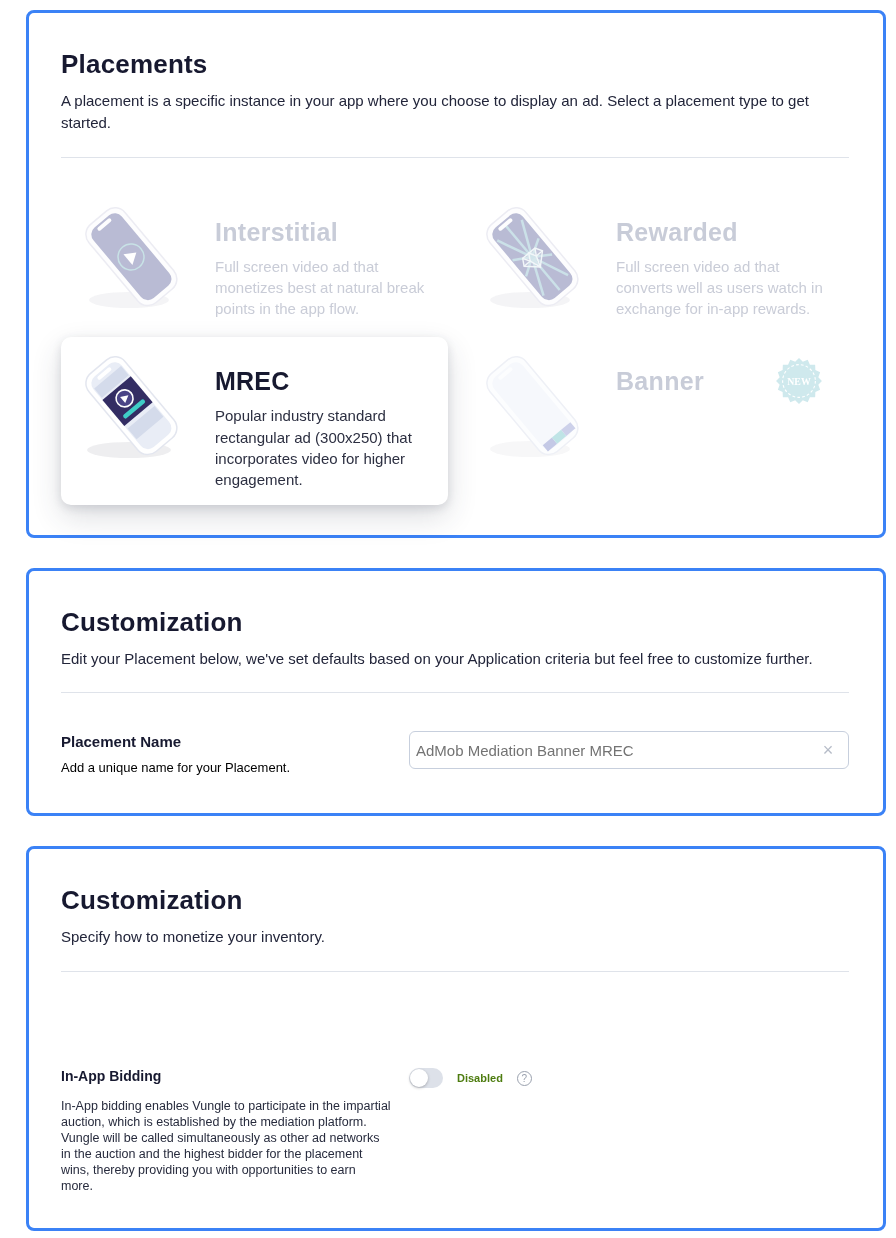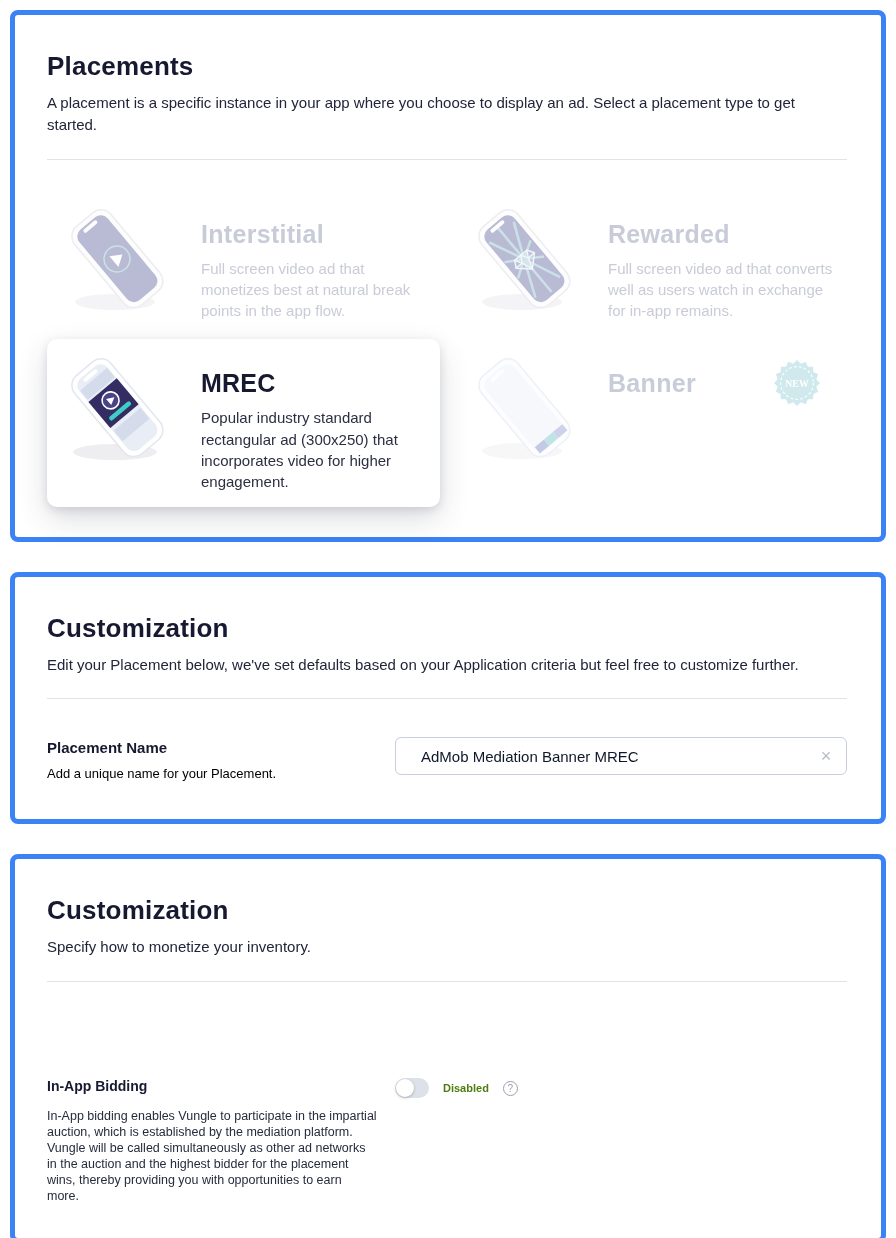--- a/index.html
+++ b/index.html
@@ -8,23 +8,24 @@
     font-family:"Liberation Sans","DejaVu Sans",sans-serif;
     background:#ffffff;
     color:#1b1d33;
     width:896px; height:1238px;
     overflow:hidden;
   }
   .page { padding:10px 10px 0; }
 
   .card {
     background:#fff;
-    border:5px solid #3b82f6;
+    border:3px solid #3b82f6;
     border-radius:8px;
     padding:32px 34px 30px 32px;
+    margin-left:16px;
   }
   .card + .card { margin-top:30px; }
 
   .card-title {
     font-size:26px; font-weight:700; color:#171930;
     letter-spacing:.2px; padding-top:4px;
   }
   .card-desc { font-size:15px; color:#22253a; margin-top:10px; line-height:1.45; }
   .divider { border:none; border-top:1px solid #dfe3ea; margin-top:23px; }
 
@@ -68,22 +69,22 @@
 
   
   .field-row { display:flex; margin-top:38px; align-items:flex-start; }
   .field-left { width:348px; flex:none; padding-top:2px; }
   .field-label { font-size:15px; font-weight:700; color:#171930; }
   .field-helper { font-size:13px; color:#000000; margin-top:10px; }
   .input-wrap { flex:1; position:relative; }
   .text-input {
     width:100%; height:38px;
     border:1px solid #c7cfdd; border-radius:6px;
-    padding:0 36px 0 25px;
-    font-size:15px; color:#0f172a;
+    padding:0 36px 0 6px;
+    font-size:15px; color:#737373;
     font-family:inherit;
     outline:none; background:#fff;
   }
   .clear-btn {
     position:absolute; right:10px; top:8px;
     width:22px; height:22px; border:none; background:none;
     color:#b6bcc8; font-size:18px; line-height:22px;
     cursor:pointer;
   }
 
@@ -168,21 +169,21 @@
               <g stroke="#f2f7f9" stroke-width="1.4" fill="rgba(255,255,255,0.12)">
                 <path d="M54 50 L70 50 L74 57 L62 68 L50 57 Z"></path>
                 <path d="M54 50 L58 57 L62 50 L66 57 L70 50"></path>
                 <path d="M50 57 L58 57 L62 68 L66 57 L74 57"></path>
               </g>
             </g>
           </svg>
         </div>
         <div class="tile-text">
           <div class="tile-title">Rewarded</div>
-          <div class="tile-desc">Full screen video ad that converts well as users watch in exchange for in-app remains.</div>
+          <div class="tile-desc">Full screen video ad that converts well as users watch in exchange for in-app rewards.</div>
         </div>
       </div>
 
       <div class="ptile selected">
         <div class="icon-box">
           <svg width="124" height="112" viewBox="0 0 124 112">
             <ellipse cx="60" cy="99" rx="42" ry="8" fill="rgba(40,44,70,0.08)"></ellipse>
             <g transform="rotate(-40 62 55)">
               <rect x="39" y="4" width="47" height="102" rx="13" fill="#ffffff" stroke="#e3e6ef" stroke-width="1.5"></rect>
               <rect x="44" y="9" width="37" height="92" rx="9" fill="#e9edf6"></rect>

